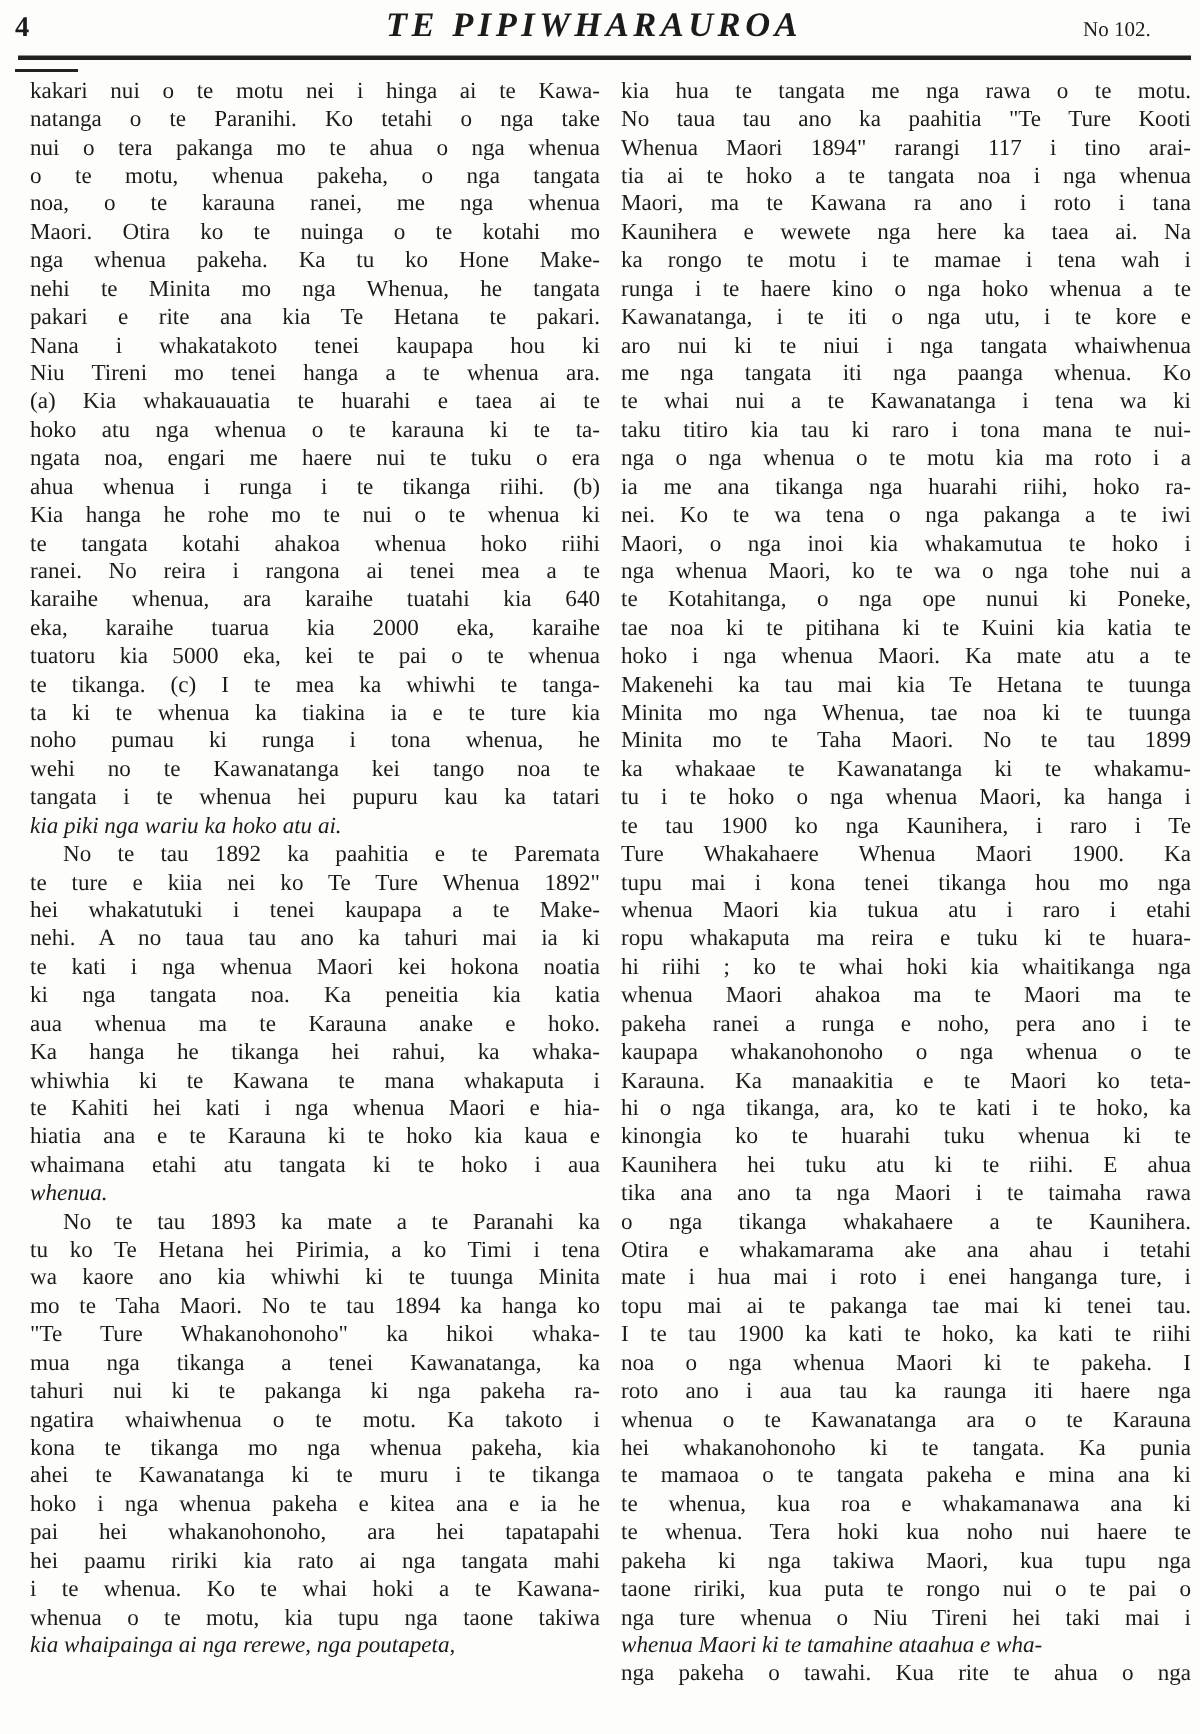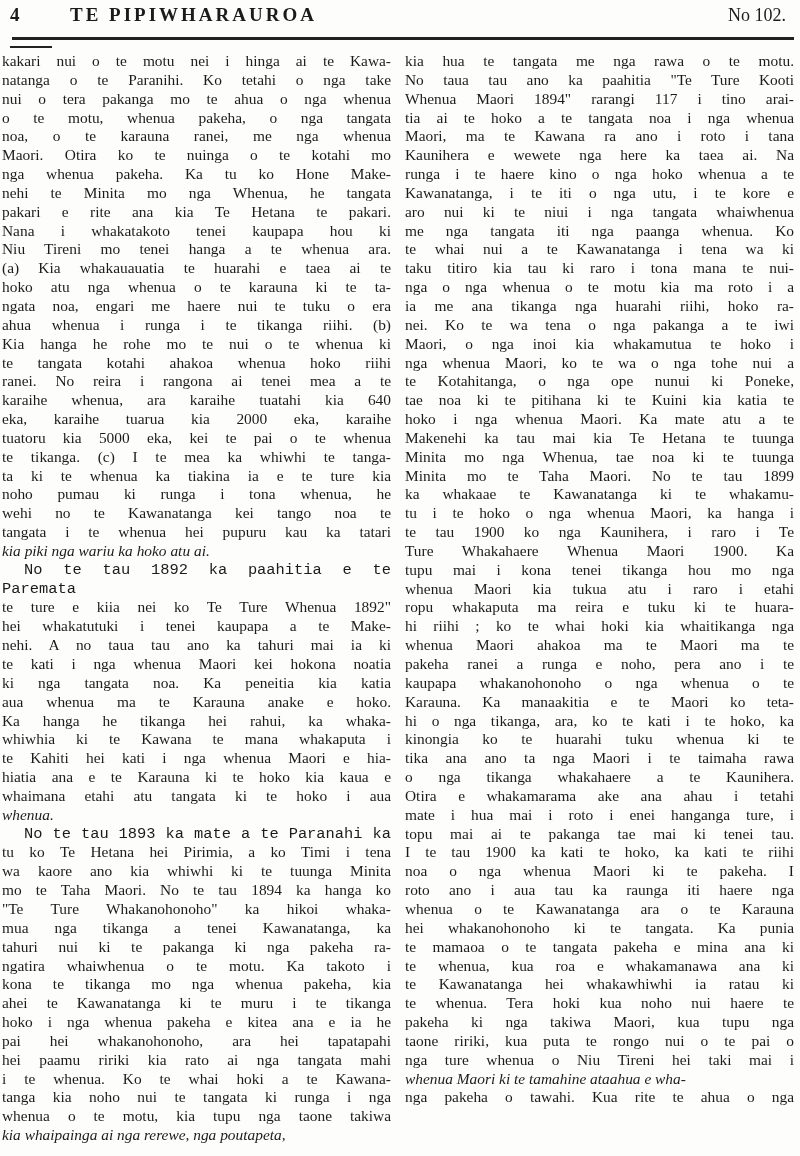--- a/index.html
+++ b/index.html
@@ -20,63 +20,64 @@
     display: flex;
     align-items: baseline;
   }
   .page-num {
     font-size: 19px;
     font-weight: bold;
     width: 60px;
   }
   .paper-title {
     flex: 1;
-    text-align: left;
-    font-size: 19px;
+    text-align: center;
+    font-size: 23px;
     font-weight: bold;
     letter-spacing: 3px;
     white-space: nowrap;
+    font-style: italic;
   }
   .issue-num {
     width: 70px;
-    text-align: center;
-    font-size: 18px;
+    text-align: left;
+    font-size: 14px;
   }
   .head-rule {
     position: absolute;
     top: 37px; left: 12px; right: 6px;
     height: 0;
     border-top: 3px solid #222;
   }
   .head-rule-sub {
     position: absolute;
     top: 46px; left: 10px;
     width: 42px;
     height: 0;
     border-top: 2px solid #222;
   }
   
   .columns {
     position: absolute;
-    top: 52px; left: 2px; right: 6px;
+    top: 52px; left: 20px; right: 6px;
     display: flex;
     gap: 14px;
   }
   .col { flex: 1; min-width: 0; }
   .para { margin: 0; }
   .tline {
     font-size: 15.4px;
     line-height: 18.85px;
     white-space: normal;
     text-align: justify;
     text-align-last: justify;
     overflow: hidden;
   }
   .tline.lastline { text-align-last: left; font-style: italic; }
-  .tline.indent { text-indent: 22px; font-family: Liberation Mono, monospace; }
+  .tline.indent { text-indent: 22px; }
 </style>
 </head>
 <body>
 
 <div class="page">
 
   <div class="masthead">
     <div class="page-num">4</div>
     <div class="paper-title">TE PIPIWHARAUROA</div>
     <div class="issue-num">No 102.</div>
@@ -138,33 +139,33 @@
           <div class="tline">"Te Ture Whakanohonoho" ka hikoi whaka-</div>
           <div class="tline">mua nga tikanga a tenei Kawanatanga, ka</div>
           <div class="tline">tahuri nui ki te pakanga ki nga pakeha ra-</div>
           <div class="tline">ngatira whaiwhenua o te motu.  Ka takoto i</div>
           <div class="tline">kona te tikanga mo nga whenua pakeha, kia</div>
           <div class="tline">ahei te Kawanatanga ki te muru i te tikanga</div>
           <div class="tline">hoko i nga whenua pakeha e kitea ana e ia he</div>
           <div class="tline">pai hei whakanohonoho, ara hei tapatapahi</div>
           <div class="tline">hei paamu ririki kia rato ai nga tangata mahi</div>
           <div class="tline">i te whenua.  Ko te whai hoki a te Kawana-</div>
-          <div class="tline">tanga kia noho nui te tangata ki runga i nga</div>
           <div class="tline">whenua o te motu, kia tupu nga taone takiwa</div>
           <div class="tline lastline">kia whaipainga ai nga rerewe, nga poutapeta,</div>
         </div>
       </div>
     <div class="col">
         <div class="para">
           <div class="tline">kia hua te tangata me nga rawa o te motu.</div>
           <div class="tline">No taua tau ano ka paahitia "Te Ture Kooti</div>
           <div class="tline">Whenua Maori 1894" rarangi 117 i tino arai-</div>
           <div class="tline">tia ai te hoko a te tangata noa i nga whenua</div>
           <div class="tline">Maori, ma te Kawana ra ano i roto i tana</div>
           <div class="tline">Kaunihera e wewete nga here ka taea ai.  Na</div>
+          <div class="tline">ka rongo te motu i te mamae i tena wah i</div>
           <div class="tline">runga i te haere kino o nga hoko whenua a te</div>
           <div class="tline">Kawanatanga, i te iti o nga utu, i te kore e</div>
           <div class="tline">aro nui ki te niui i nga tangata whaiwhenua</div>
           <div class="tline">me nga tangata iti nga paanga whenua.  Ko</div>
           <div class="tline">te whai nui a te Kawanatanga i tena wa ki</div>
           <div class="tline">taku titiro kia tau ki raro i tona mana te nui-</div>
           <div class="tline">nga o nga whenua o te motu kia ma roto i a</div>
           <div class="tline">ia me ana tikanga nga huarahi riihi, hoko ra-</div>
           <div class="tline">nei.  Ko te wa tena o nga pakanga a te iwi</div>
           <div class="tline">Maori, o nga inoi kia whakamutua te hoko i</div>
@@ -182,33 +183,33 @@
           <div class="tline">tupu mai i kona tenei tikanga hou mo nga</div>
           <div class="tline">whenua Maori kia tukua atu i raro i etahi</div>
           <div class="tline">ropu whakaputa ma reira e tuku ki te huara-</div>
           <div class="tline">hi riihi ; ko te whai hoki kia whaitikanga nga</div>
           <div class="tline">whenua Maori ahakoa ma te Maori ma te</div>
           <div class="tline">pakeha ranei a runga e noho, pera ano i te</div>
           <div class="tline">kaupapa whakanohonoho o nga whenua o te</div>
           <div class="tline">Karauna.  Ka manaakitia e te Maori ko teta-</div>
           <div class="tline">hi o nga tikanga, ara, ko te kati i te hoko, ka</div>
           <div class="tline">kinongia ko te huarahi tuku whenua ki te</div>
+          <div class="tline">Kaunihera hei tuku atu ki te riihi.  E ahua</div>
           <div class="tline">tika ana ano ta nga Maori i te taimaha rawa</div>
           <div class="tline">o nga tikanga whakahaere a te Kaunihera.</div>
           <div class="tline">Otira e whakamarama ake ana ahau i tetahi</div>
           <div class="tline">mate i hua mai i roto i enei hanganga ture, i</div>
           <div class="tline">topu mai ai te pakanga tae mai ki tenei tau.</div>
           <div class="tline">I te tau 1900 ka kati te hoko, ka kati te riihi</div>
           <div class="tline">noa o nga whenua Maori ki te pakeha.  I</div>
           <div class="tline">roto ano i aua tau ka raunga iti haere nga</div>
           <div class="tline">whenua o te Kawanatanga ara o te Karauna</div>
           <div class="tline">hei whakanohonoho ki te tangata.  Ka punia</div>
           <div class="tline">te mamaoa o te tangata pakeha e mina ana ki</div>
           <div class="tline">te whenua, kua roa e whakamanawa ana ki</div>
-          <div class="tline">te Kawanatanga hei whakawhiwhi ia ratau ki</div>
           <div class="tline">te whenua.  Tera hoki kua noho nui haere te</div>
           <div class="tline">pakeha ki nga takiwa Maori, kua tupu nga</div>
           <div class="tline">taone ririki, kua puta te rongo nui o te pai o</div>
           <div class="tline">nga ture whenua o Niu Tireni hei taki mai i</div>
           <div class="tline lastline">whenua Maori ki te tamahine ataahua e wha-</div>
           <div class="tline">nga pakeha o tawahi. Kua rite te ahua o nga</div>
         </div>
       </div>
   </div>
 

